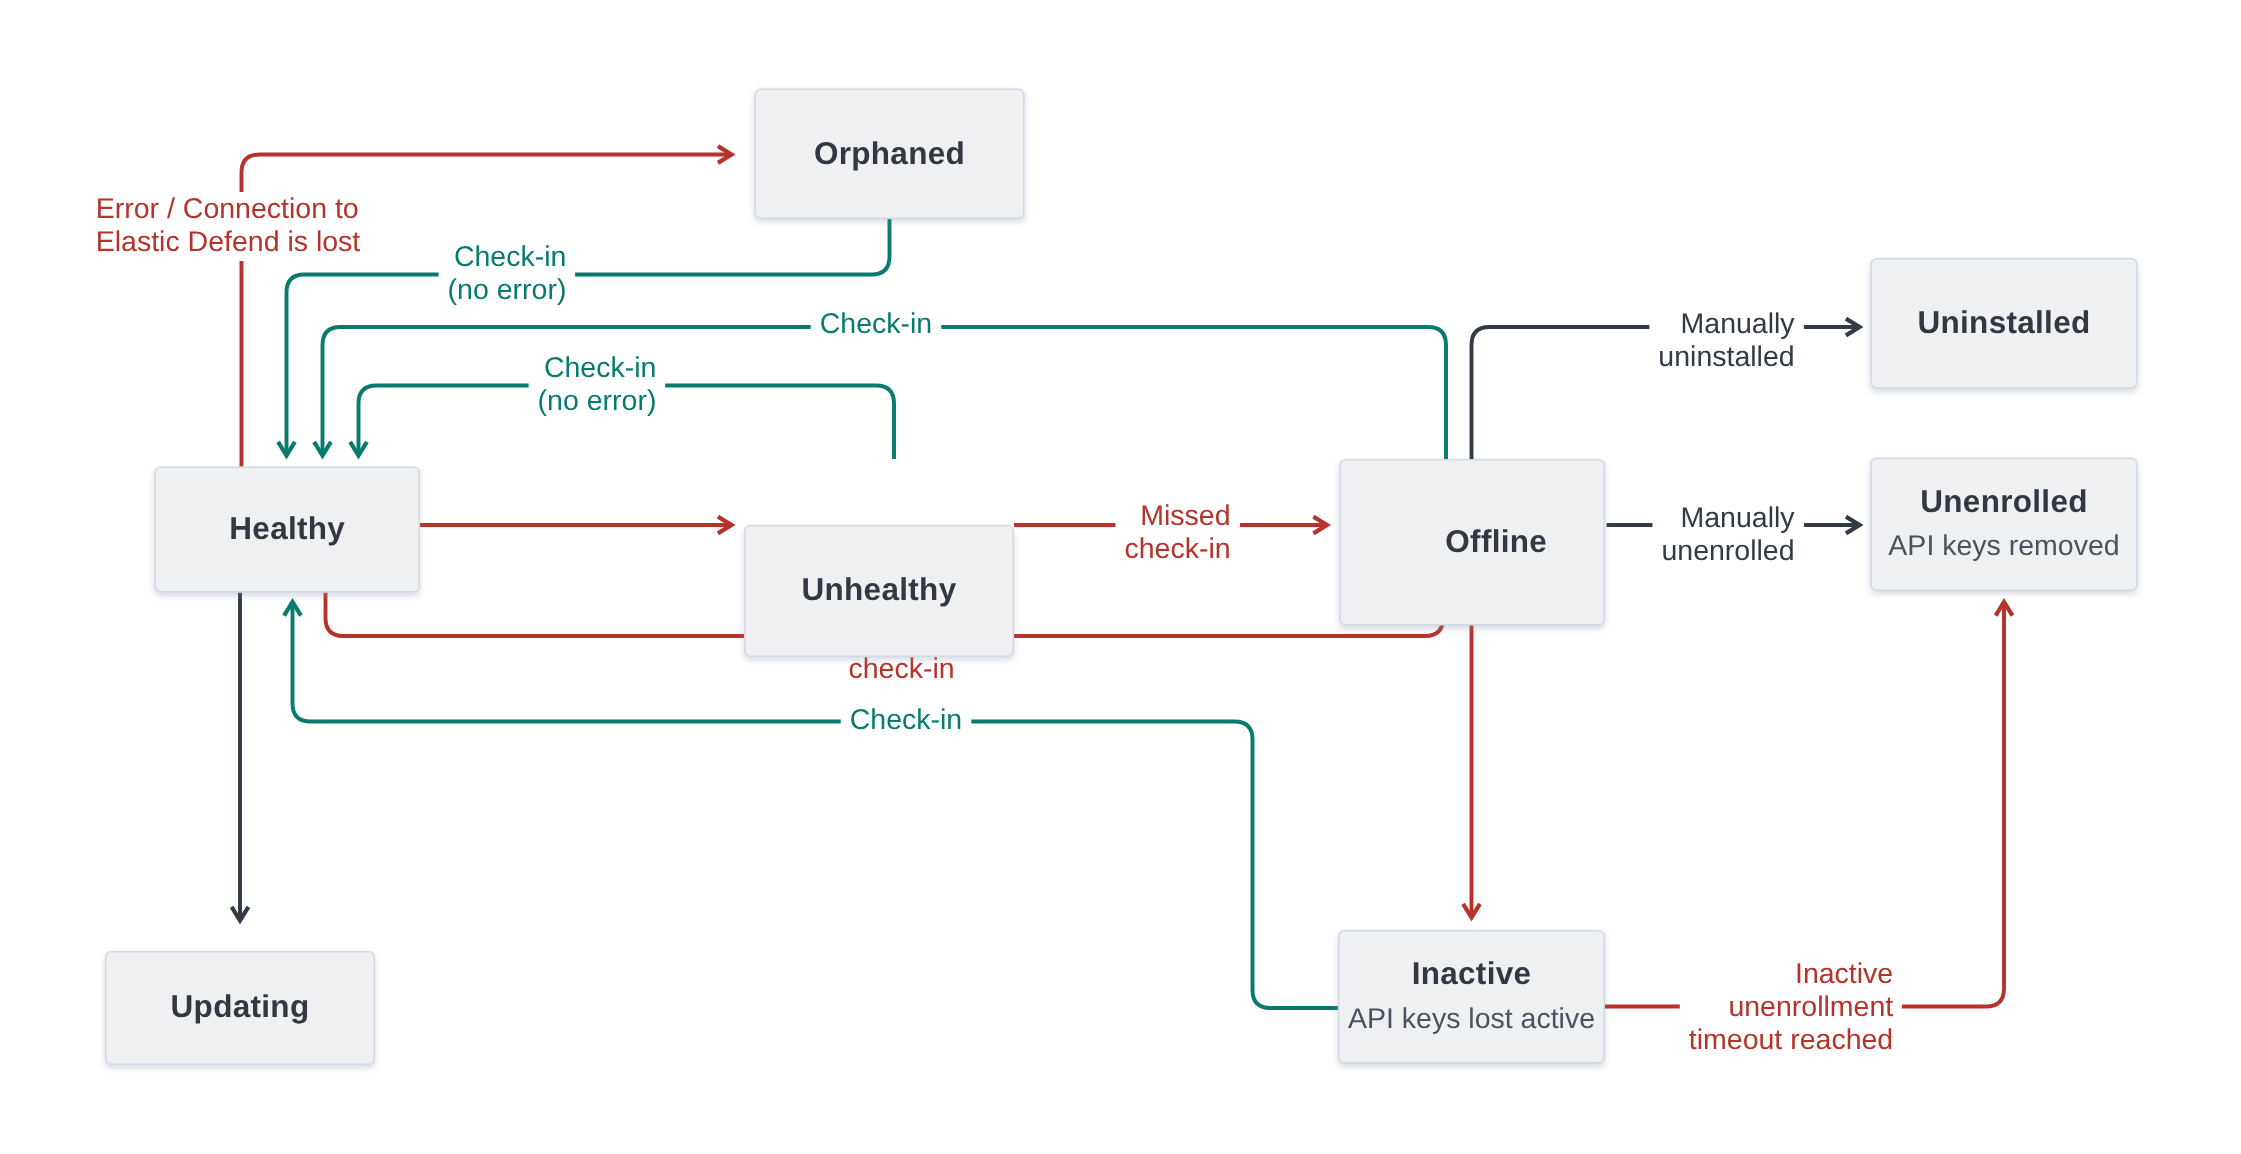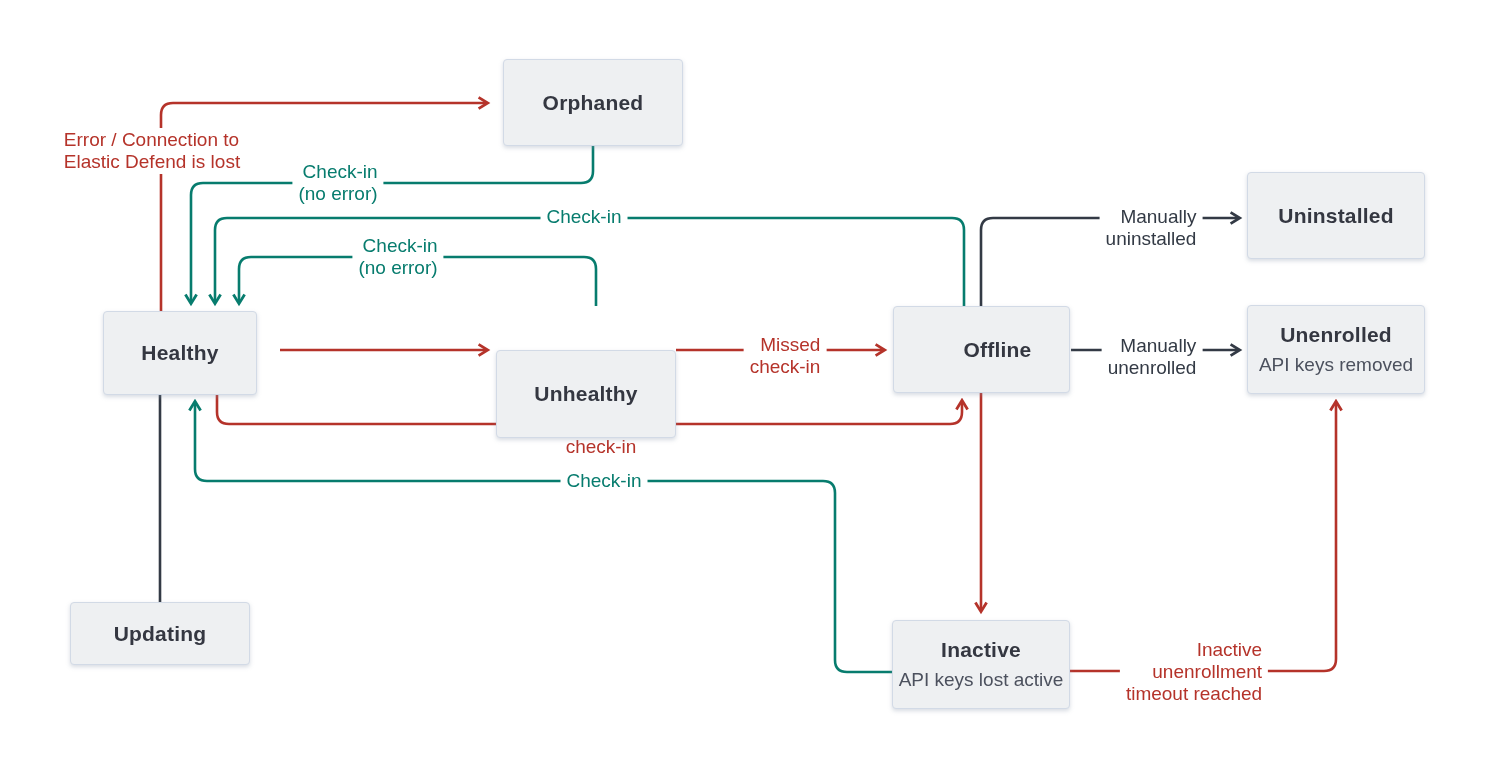--- a/index.html
+++ b/index.html
@@ -126,38 +126,38 @@
 timeout reached</div>
 
   <div class="node" style="left:503px; top:59px; width:180px; height:87px;">
     <div class="title">Orphaned</div>
   </div>
 
   <div class="node" style="left:1247px; top:172px; width:178px; height:87px;">
     <div class="title">Uninstalled</div>
   </div>
 
-  <div class="node" style="left:103px; top:311px; width:154px; height:84px;">
+  <div class="node" style="left:103px; top:311px; width:177px; height:84px;">
     <div class="title">Healthy</div>
   </div>
 
   <div class="node" style="left:496px; top:306px; width:180px; height:88px;margin-top:44px;">
     <div class="title">Unhealthy</div>
   </div>
 
-  <div class="node" style="left:893px; top:306px; width:177px; height:87px;padding-left:32px;">
+  <div class="node" style="left:893px; top:306px; width:177px; height:111px;padding-left:32px;">
     <div class="title">Offline</div>
   </div>
 
   <div class="node" style="left:1247px; top:305px; width:178px; height:89px;">
     <div class="title">Unenrolled</div>
     <div class="subtitle">API keys removed</div>
   </div>
 
-  <div class="node" style="left:70px; top:602px; width:180px; height:63px;">
+  <div class="node" style="left:70px; top:634px; width:180px; height:76px;">
     <div class="title">Updating</div>
   </div>
 
   <div class="node" style="left:892px; top:620px; width:178px; height:89px;">
     <div class="title">Inactive</div>
     <div class="subtitle">API keys lost active</div>
   </div>
 
 </div>
 

